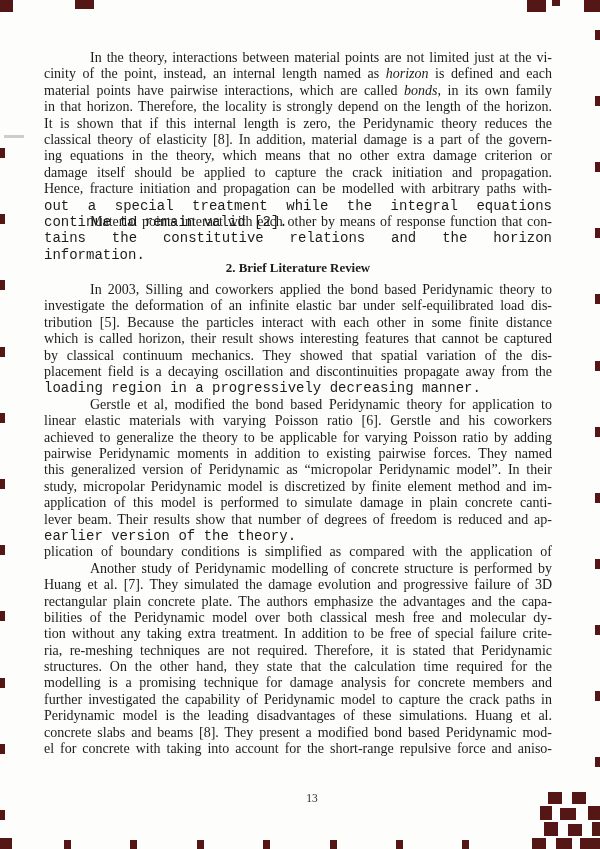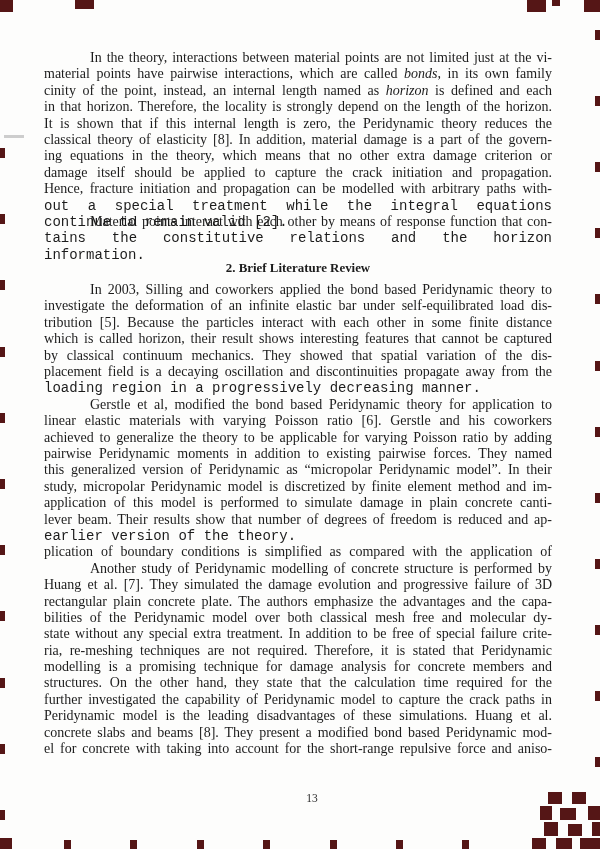--- a/index.html
+++ b/index.html
@@ -48,22 +48,22 @@
   }
   .mark { position: absolute; }
 </style>
 </head>
 <body>
 
 <div class="page">
   <div class="doc-body" id="doc-body">
       <div class="para">
         <div class="line first">In the theory, interactions between material points are not limited just at the vi-</div>
+        <div class="line">cinity of the point, instead, an internal length named as <i>horizon</i> is defined and each</div>
         <div class="line">material points have pairwise interactions, which are called <i>bonds</i>, in its own family</div>
-        <div class="line">cinity of the point, instead, an internal length named as <i>horizon</i> is defined and each</div>
         <div class="line">in that horizon. Therefore, the locality is strongly depend on the length of the horizon.</div>
         <div class="line">It is shown that if this internal length is zero, the Peridynamic theory reduces the</div>
         <div class="line">classical theory of elasticity [8]. In addition, material damage is a part of the govern-</div>
         <div class="line">ing equations in the theory, which means that no other extra damage criterion or</div>
         <div class="line">damage itself should be applied to capture the crack initiation and propagation.</div>
         <div class="line">Hence, fracture initiation and propagation can be modelled with arbitrary paths with-</div>
         <div class="line end">out a special treatment while the integral equations continue to remain valid [2].</div>
       </div>
       <div class="para">
         <div class="line first">Material points interact with each other by means of response function that con-</div>
@@ -89,24 +89,24 @@
         <div class="line">application of this model is performed to simulate damage in plain concrete canti-</div>
         <div class="line">lever beam. Their results show that number of degrees of freedom is reduced and ap-</div>
         <div class="line end">earlier version of the theory.</div>
         <div class="line">plication of boundary conditions is simplified as compared with the application of</div>
       </div>
       <div class="para">
         <div class="line first">Another study of Peridynamic modelling of concrete structure is performed by</div>
         <div class="line">Huang et al. [7]. They simulated the damage evolution and progressive failure of 3D</div>
         <div class="line">rectangular plain concrete plate. The authors emphasize the advantages and the capa-</div>
         <div class="line">bilities of the Peridynamic model over both classical mesh free and molecular dy-</div>
-        <div class="line">state without any special extra treatment. In addition to be free of special failure crite-</div>
+        <div class="line">tion without any taking extra treatment. In addition to be free of special failure crite-</div>
         <div class="line">ria, re-meshing techniques are not required. Therefore, it is stated that Peridynamic</div>
+        <div class="line">structures. On the other hand, they state that the calculation time required for the</div>
         <div class="line">modelling is a promising technique for damage analysis for concrete members and</div>
-        <div class="line">structures. On the other hand, they state that the calculation time required for the</div>
         <div class="line">further investigated the capability of Peridynamic model to capture the crack paths in</div>
         <div class="line">Peridynamic model is the leading disadvantages of these simulations. Huang et al.</div>
         <div class="line">concrete slabs and beams [8]. They present a modified bond based Peridynamic mod-</div>
         <div class="line">el for concrete with taking into account for the short-range repulsive force and aniso-</div>
       </div>
     </div>
   <div class="pagenum">13</div>
   <div id="artifact-layer">
       <div class="mark" style="left: 0px; top: 0px; width: 13px; height: 12px; background: rgb(85, 22, 22);"></div>
       <div class="mark" style="left: 75px; top: 0px; width: 19px; height: 9px; background: rgb(85, 22, 22);"></div>

